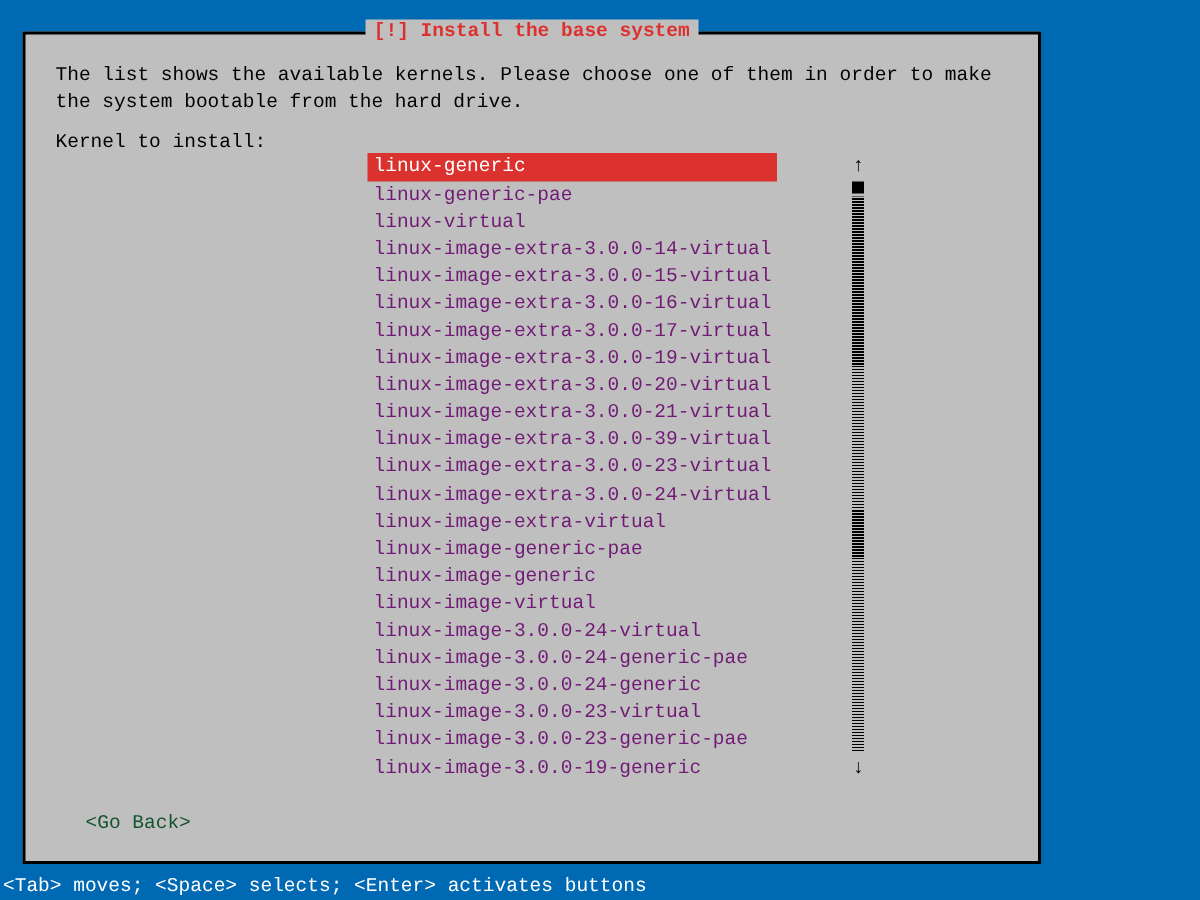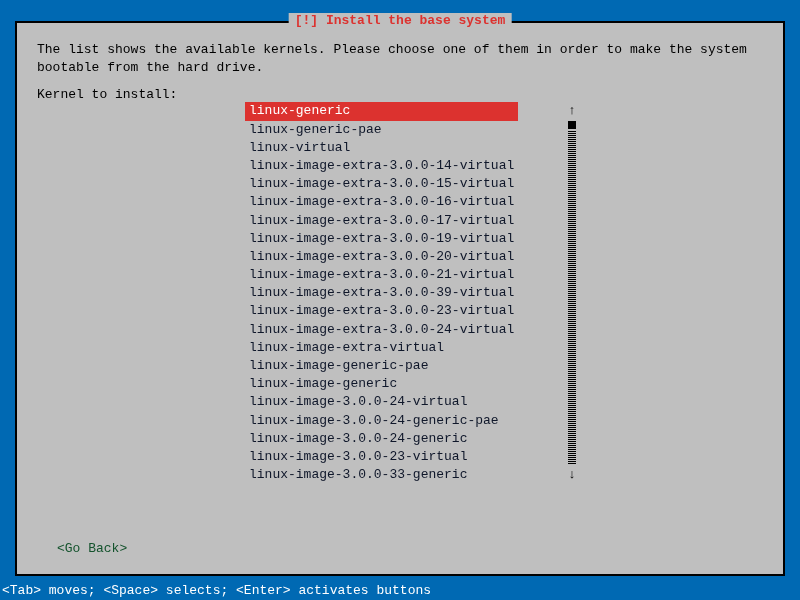--- a/index.html
+++ b/index.html
@@ -13,21 +13,21 @@
       background: #0069b3;
       font-family: 'Courier New', monospace;
       font-size: 13px;
       position: relative;
       overflow: hidden;
     }
     .dialog {
       position: absolute;
       top: 21px;
       left: 15px;
-      width: 770px;
+      width: 679px;
       height: 555px;
       background: #bfbfbf;
       border: 2px solid #000;
     }
     .dialog-title {
       position: absolute;
       top: -10px;
       left: 50%;
       transform: translateX(-50%);
       background: #bfbfbf;
@@ -53,21 +53,21 @@
       gap: 48px;
     }
     .kernel-list {
       flex: 1;
     }
     .kernel-item {
       padding: 0px 4px;
       cursor: pointer;
       white-space: nowrap;
       line-height: 1.4;
-      color: #0f172a;
+      color: #701a75;
     }
     .kernel-item.selected {
       background: #dc322f;
       color: #fff;
     }
     .scroll-indicators {
       width: 12px;
       display: flex;
       flex-direction: column;
       align-items: center;
@@ -132,25 +132,27 @@
           <div class="kernel-item">linux-image-extra-3.0.0-17-virtual</div>
           <div class="kernel-item">linux-image-extra-3.0.0-19-virtual</div>
           <div class="kernel-item">linux-image-extra-3.0.0-20-virtual</div>
           <div class="kernel-item">linux-image-extra-3.0.0-21-virtual</div>
           <div class="kernel-item">linux-image-extra-3.0.0-39-virtual</div>
           <div class="kernel-item">linux-image-extra-3.0.0-23-virtual</div>
           <div class="kernel-item">linux-image-extra-3.0.0-24-virtual</div>
           <div class="kernel-item">linux-image-extra-virtual</div>
           <div class="kernel-item">linux-image-generic-pae</div>
           <div class="kernel-item">linux-image-generic</div>
+          <div class="kernel-item">linux-image-virtual</div>
           <div class="kernel-item">linux-image-3.0.0-24-virtual</div>
           <div class="kernel-item">linux-image-3.0.0-24-generic-pae</div>
           <div class="kernel-item">linux-image-3.0.0-24-generic</div>
           <div class="kernel-item">linux-image-3.0.0-23-virtual</div>
-          <div class="kernel-item">linux-image-3.0.0-33-generic</div>
+          <div class="kernel-item">linux-image-3.0.0-23-generic-pae</div>
+          <div class="kernel-item">linux-image-3.0.0-19-generic</div>
         </div>
       <div class="scroll-indicators">
         <div class="scroll-up">↑</div>
         <div class="scroll-thumb"></div>
         <div class="scroll-bar"></div>
         <div class="scroll-down">↓</div>
       </div>
     </div>
   </div>
   <div class="go-back">&lt;Go Back&gt;</div>

